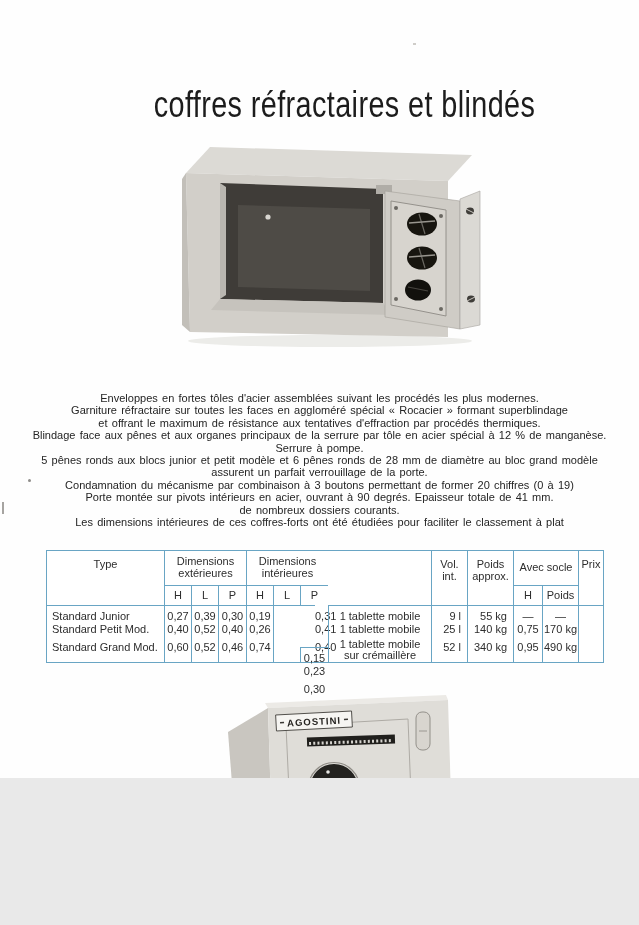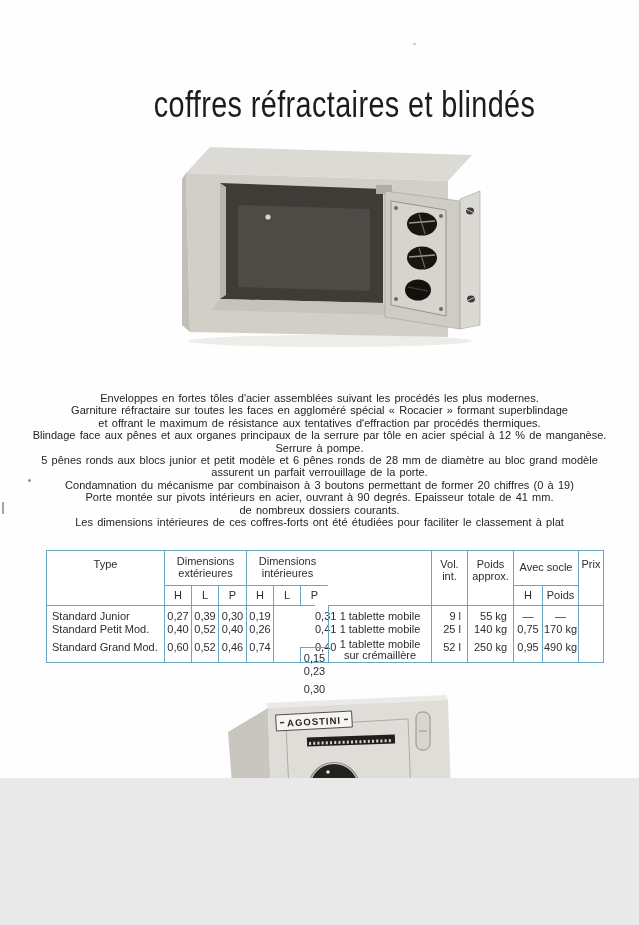--- a/index.html
+++ b/index.html
@@ -244,21 +244,21 @@
       </div>
     </div>
     <div class="t-cell body-cell cell-right" style="grid-column:9; grid-row:3;">
       <div class="ln">9 l</div>
       <div class="ln">25 l</div>
       <div class="ln ln3">52 l</div>
     </div>
     <div class="t-cell body-cell cell-right" style="grid-column:10; grid-row:3;">
       <div class="ln">55 kg</div>
       <div class="ln">140 kg</div>
-      <div class="ln ln3">250 kg</div>
+      <div class="ln ln3">340 kg</div>
     </div>
     <div class="t-cell body-cell" style="grid-column:11; grid-row:3;">
       <div class="ln">—</div>
       <div class="ln">0,75</div>
       <div class="ln ln3">0,95</div>
     </div>
     <div class="t-cell body-cell" style="grid-column:12; grid-row:3;">
       <div class="ln">—</div>
       <div class="ln">170 kg</div>
       <div class="ln ln3">490 kg</div>

